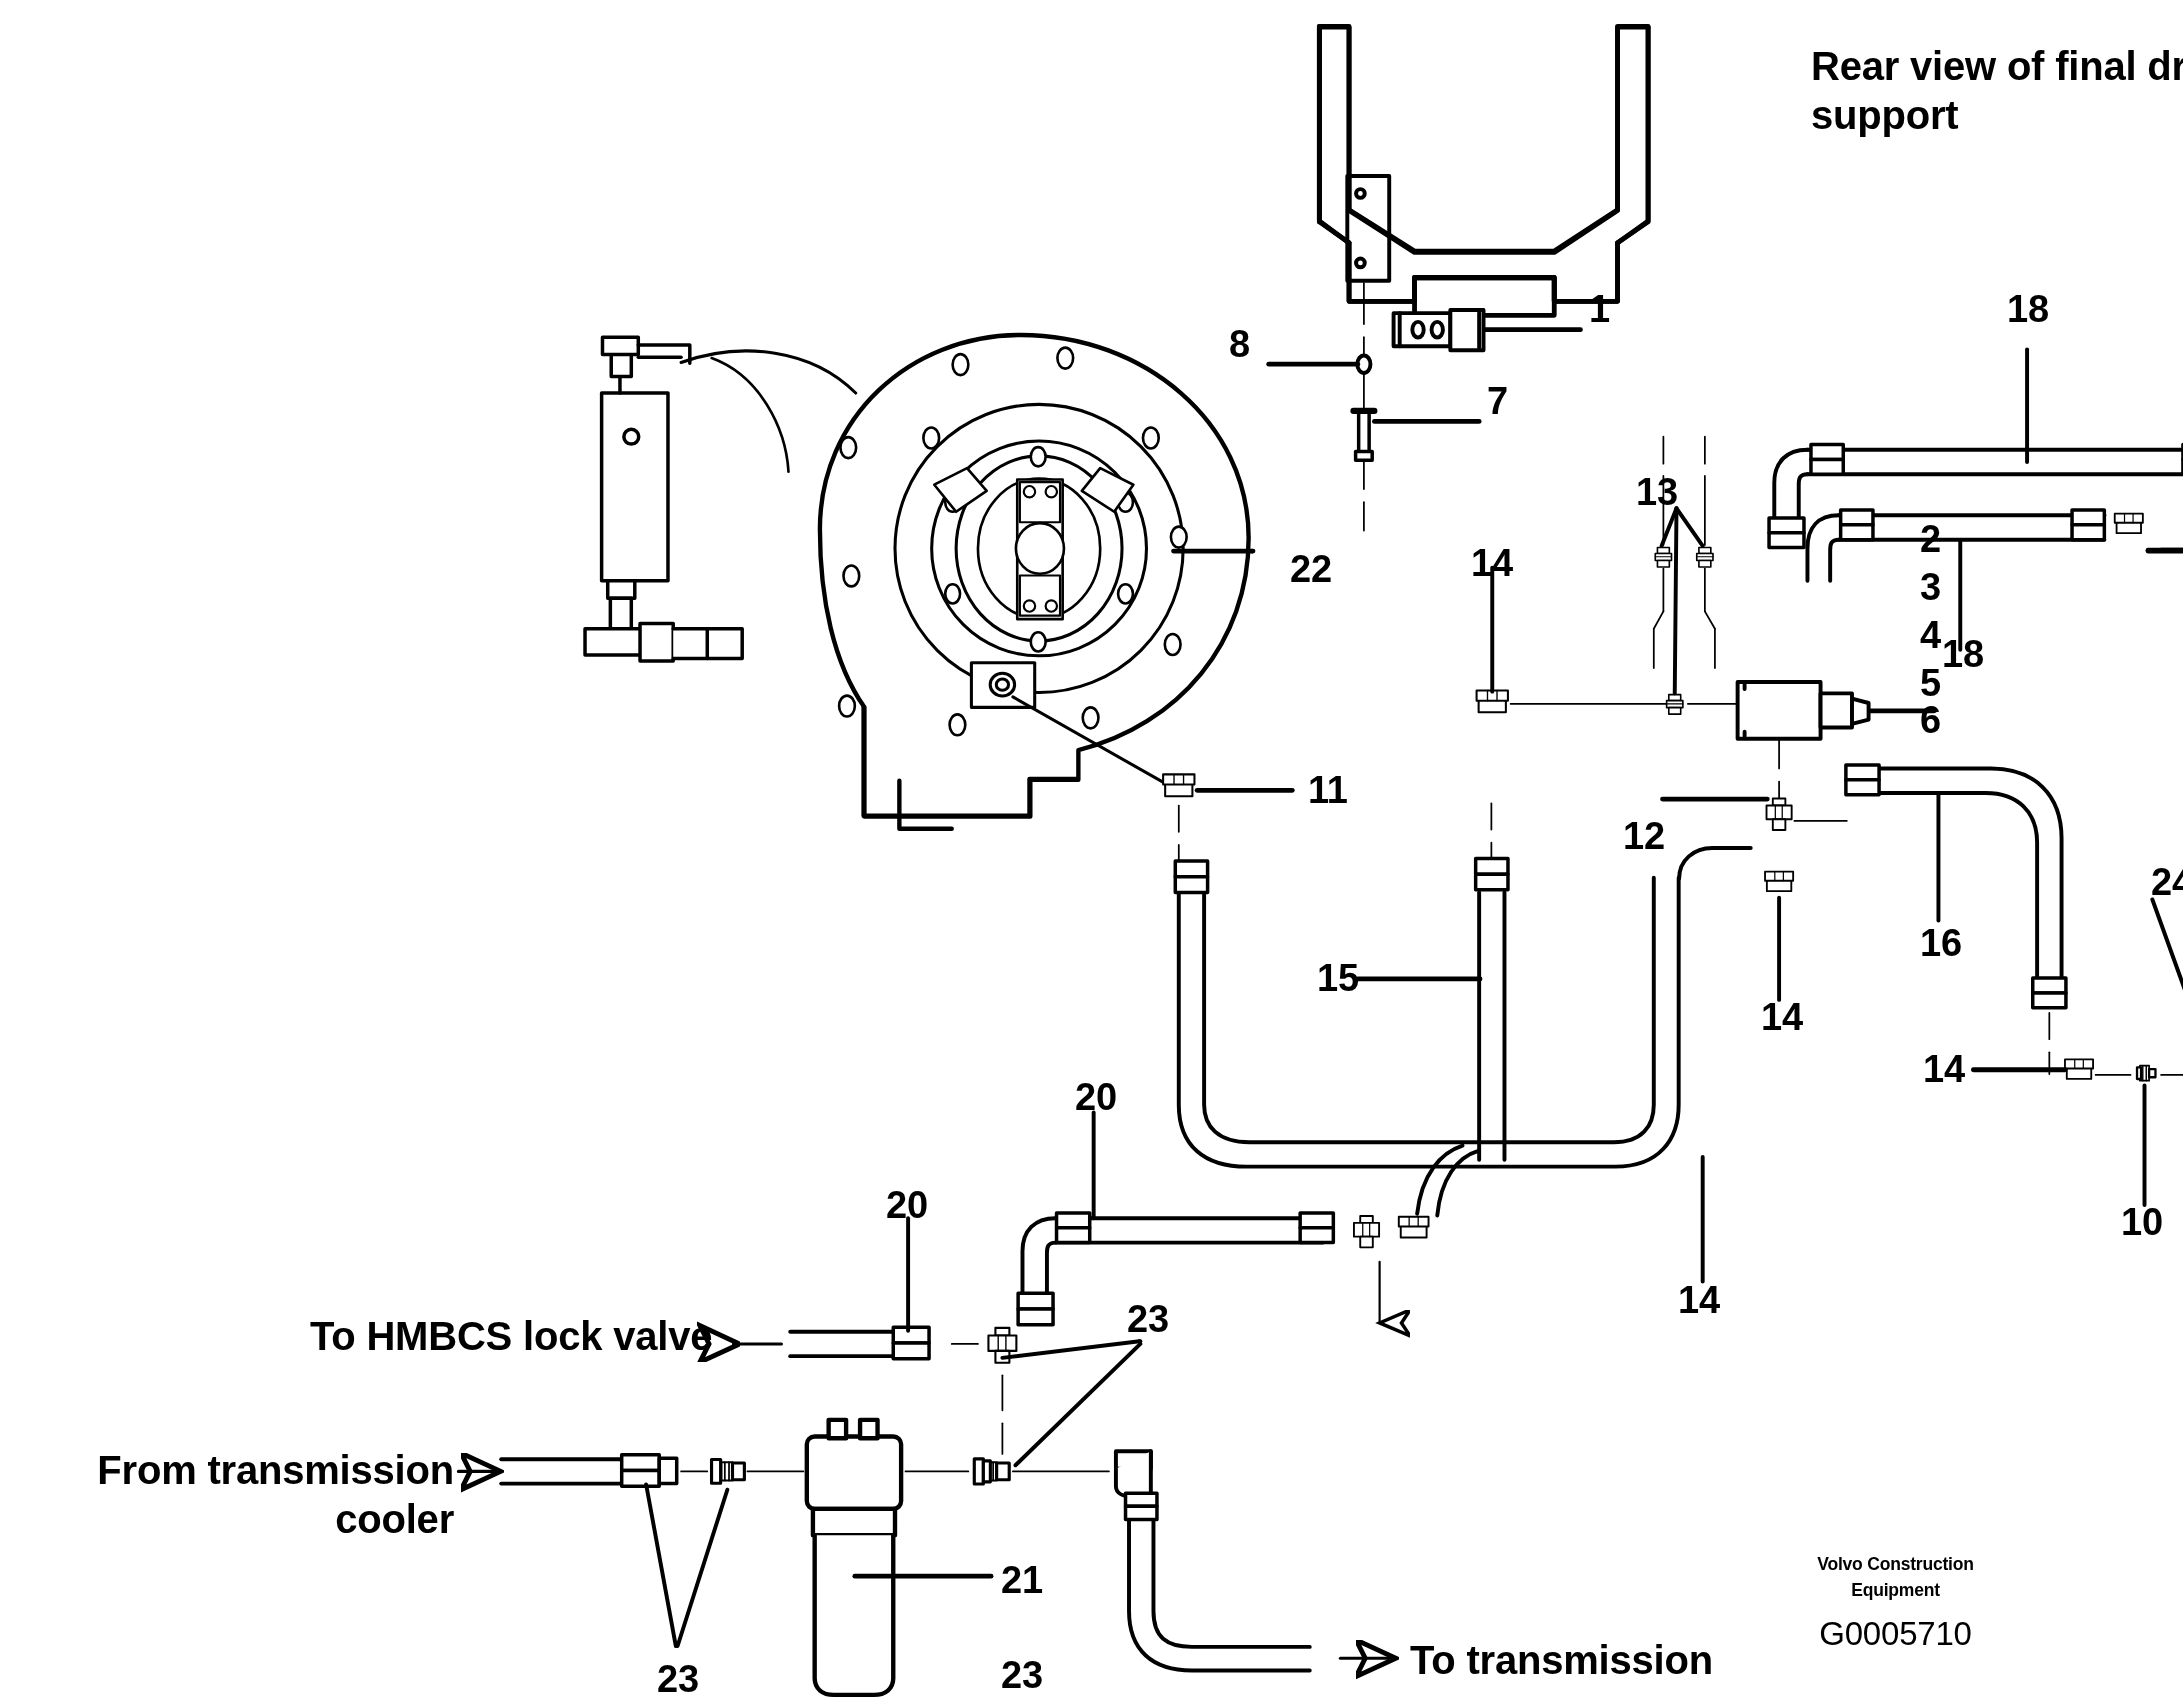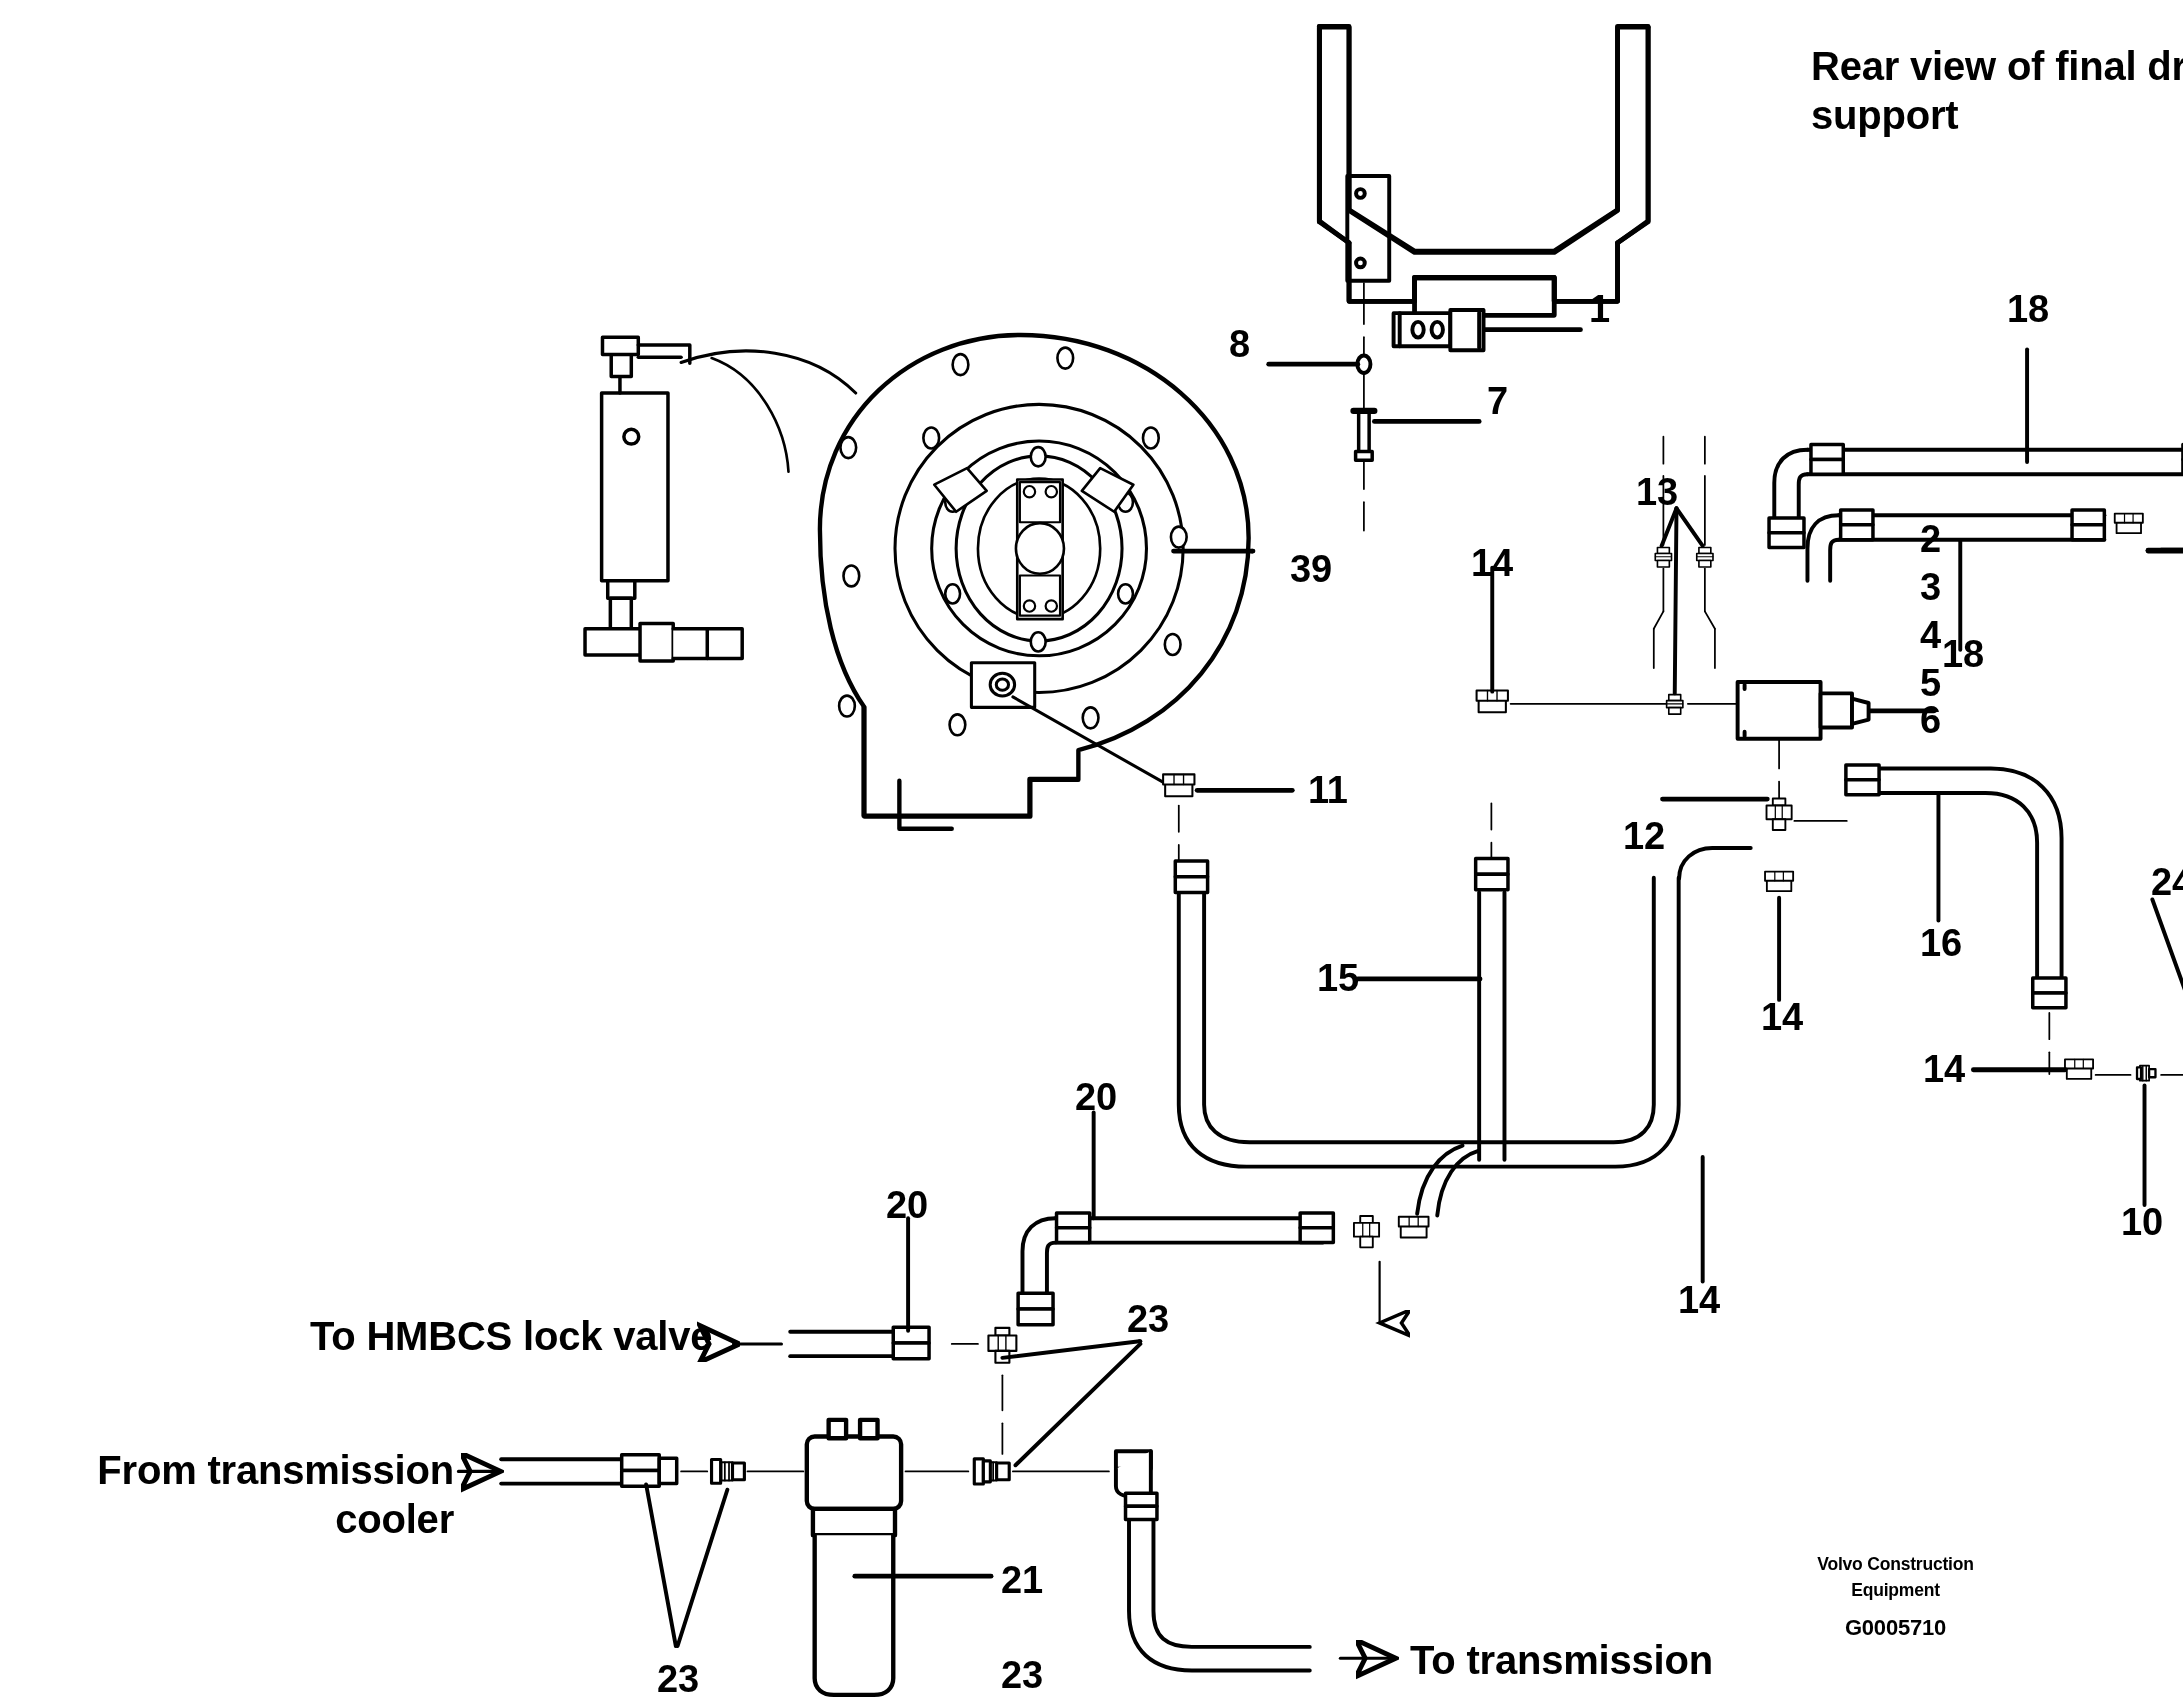--- a/index.html
+++ b/index.html
@@ -17,21 +17,21 @@
     font-family:"Liberation Sans", sans-serif;
     font-weight:bold;
     color:#000;
     white-space:pre;
     line-height:1.12;
     letter-spacing:-0.2px;
   }
   .num{font-size:38px;}
   .cap{font-size:40px;}
   .tiny{font-size:17.5px;font-weight:bold;text-align:center;line-height:1.18;}
-  .code{font-size:22px;font-weight:bold;}
+  .code{font-size:33px;font-weight:normal;}
   .tl{text-align:left;}
   .tc{text-align:center;}
   .tr{text-align:right;}
 </style>
 </head>
 <body>
 
 <div id="stage">
 
   <svg id="art" viewBox="0 0 5953 3898" xmlns="http://www.w3.org/2000/svg">
@@ -523,21 +523,21 @@
 
   <div class="lbl num" style="left:1636px;top:471px;">13</div>
 
   <div class="lbl num" style="left:1920px;top:518px;">2</div>
   <div class="lbl num" style="left:1920px;top:566px;">3</div>
   <div class="lbl num" style="left:1920px;top:614px;">4</div>
   <div class="lbl num" style="left:1920px;top:662px;">5</div>
   <div class="lbl num" style="left:1920px;top:699px;">6</div>
   <div class="lbl num" style="left:1942px;top:633px;">18</div>
 
-  <div class="lbl num" style="left:1290px;top:548px;">39</div>
+  <div class="lbl num" style="left:1290px;top:548px;">22</div>
   <div class="lbl num" style="left:1471px;top:542px;">14</div>
 
   <div class="lbl num" style="left:1308px;top:769px;">11</div>
   <div class="lbl num" style="left:1623px;top:815px;">12</div>
 
   <div class="lbl num" style="left:1920px;top:922px;">16</div>
   <div class="lbl num" style="left:1317px;top:957px;">15</div>
   <div class="lbl num" style="left:1761px;top:996px;">14</div>
 
   <div class="lbl num" style="left:2151px;top:861px;">24</div>

